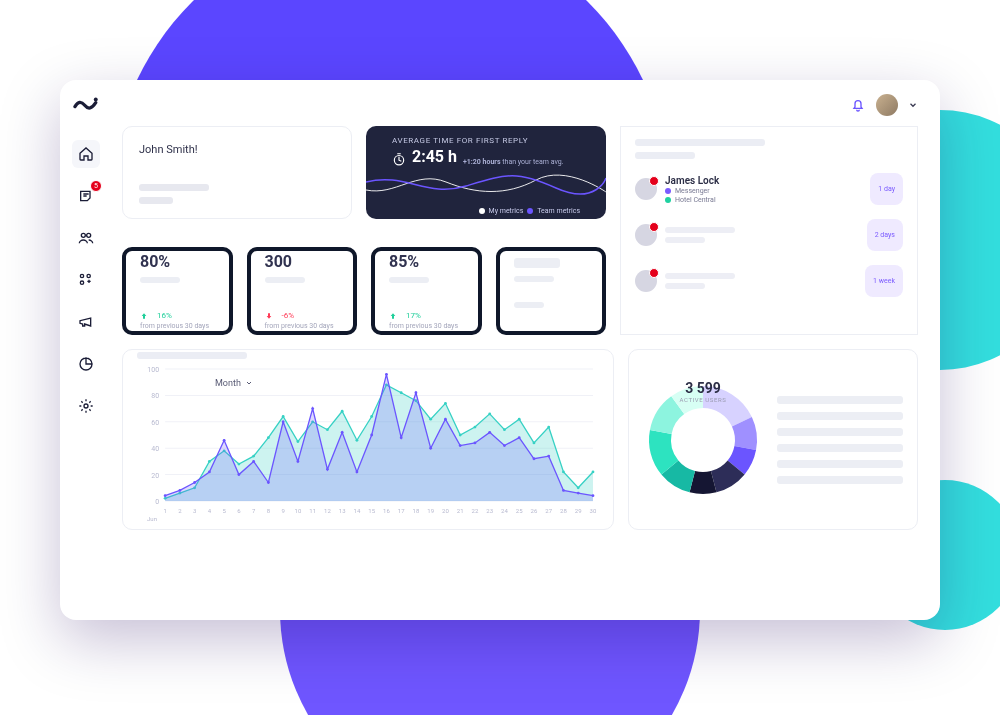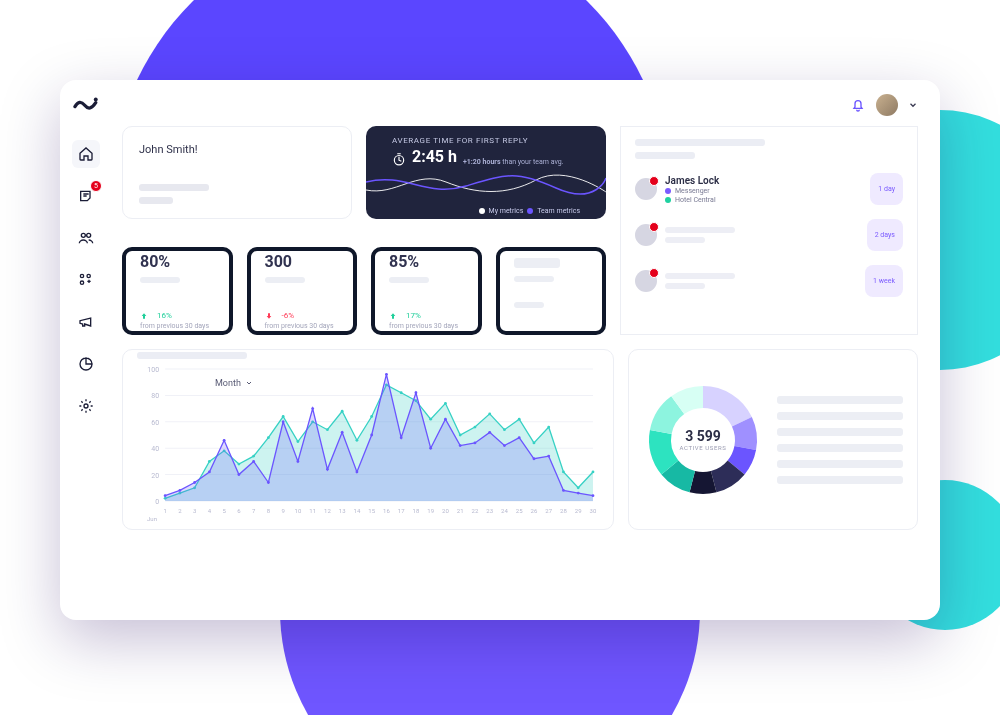--- a/index.html
+++ b/index.html
@@ -78,21 +78,21 @@
 
 
 .bottom{display:grid;grid-template-columns:1fr 290px;gap:14px;margin-top:14px}
 
 .chart-card{border:1px solid #eceef4;border-radius:10px;padding:2px 14px 2px;position:relative}
 .chart-card .skh{width:110px;height:7px;background:#ebedf4;border-radius:3px;margin-bottom:4px}
 .chart-card .sel{position:absolute;left:92px;top:28px;font-size:9px;color:#595b75;display:flex;align-items:center;gap:4px;cursor:pointer}
 
 .donut-card{border:1px solid #eceef4;border-radius:10px;padding:14px;display:flex;align-items:center;gap:14px}
 .donut-wrap{position:relative;width:120px;height:120px}
-.donut-center{position:absolute;inset:0;display:flex;flex-direction:column;align-items:center;justify-content:center}
+.donut-center{position:absolute;inset:0;display:flex;flex-direction:column;align-items:center;}
 .donut-center .n{font-size:14px;font-weight:700;color:#2c2e46}
 .donut-center .l{font-size:6px;letter-spacing:.6px;color:#9a9bb1}
 .donut-legend{flex:1;display:flex;flex-direction:column;gap:8px}
 .donut-legend .row{height:8px;background:#eceef4;border-radius:3px}
 </style>
 </head>
 <body>
 
 <div class="bg">
   <div class="blob a"></div>

